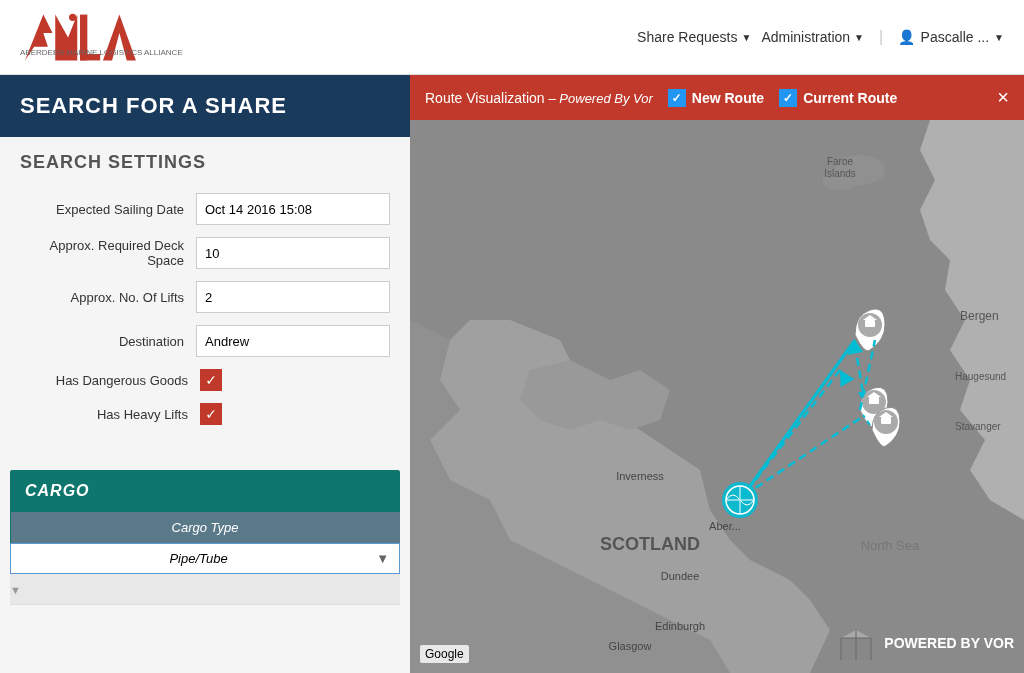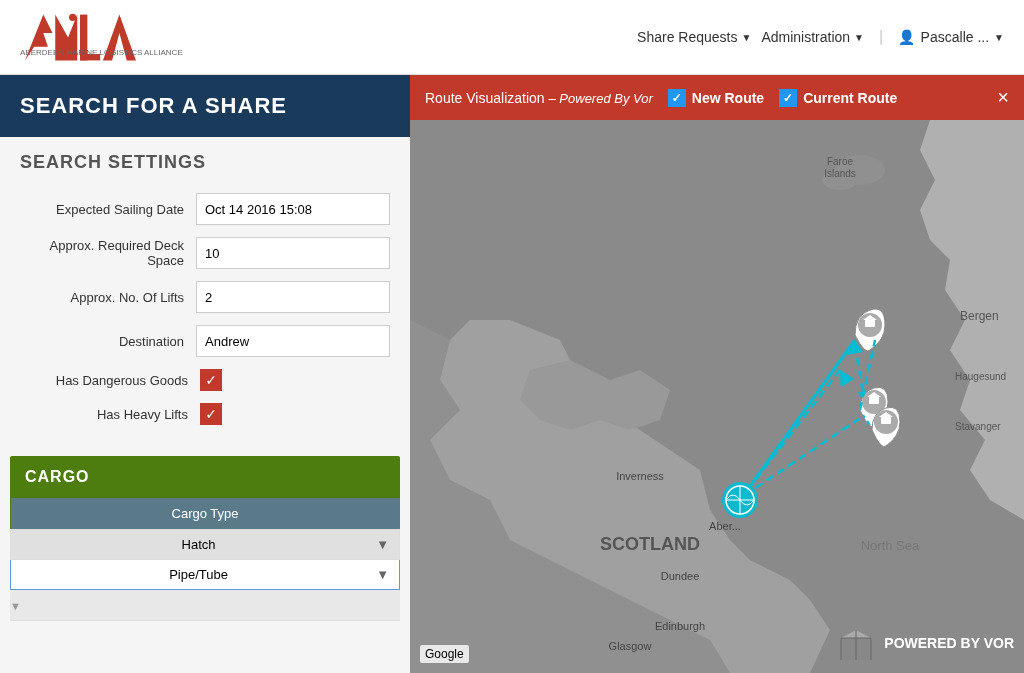--- a/index.html
+++ b/index.html
@@ -99,23 +99,24 @@
       align-items: center;
       justify-content: center;
       color: white;
       font-size: 14px;
       cursor: pointer;
       border: none;
     }
 
     
     #cargo-section {
-      margin: 4px 10px 10px 10px;
-      background: #4d7c0f;
+      margin: 18px 10px 10px 10px;
+      background: #0f766e;
       border-radius: 2px;
+      font-style: italic;
     }
     #cargo-header {
       padding: 12px 15px;
       color: #fff;
       font-size: 16px;
       font-weight: bold;
       letter-spacing: 1px;
       text-transform: uppercase;
     }
     #cargo-table {
@@ -318,23 +319,20 @@
 
   <div id="cargo-section">
     <div id="cargo-header">CARGO</div>
     <table id="cargo-table">
       <thead>
         <tr>
           <th>Cargo Type</th>
         </tr>
       </thead>
       <tbody id="cargo-table-body">
-      <tr>
-            <td style="background: rgb(224, 224, 224); border: 1px solid rgb(221, 221, 221); padding: 7px 10px; font-size: 13px; text-align: center;"><span>Hatch</span> <span style="color:#666;float:right;">▼</span></td>
-          </tr>
           <tr class="cargo-row-selected">
             <td style="background: rgb(255, 255, 255); border: 1px solid rgb(91, 155, 213); padding: 7px 10px; font-size: 13px; text-align: center;"><span>Pipe/Tube</span> <span style="color:#666;float:right;">▼</span></td>
           </tr>
         </tbody>
     </table>
 
     <table style="width:100%;border-collapse:collapse;">
       <tbody>
           <tr class="cargo-empty">
         <td style="background:#e8e8e8;height:30px;border-bottom:1px solid #ddd;">

